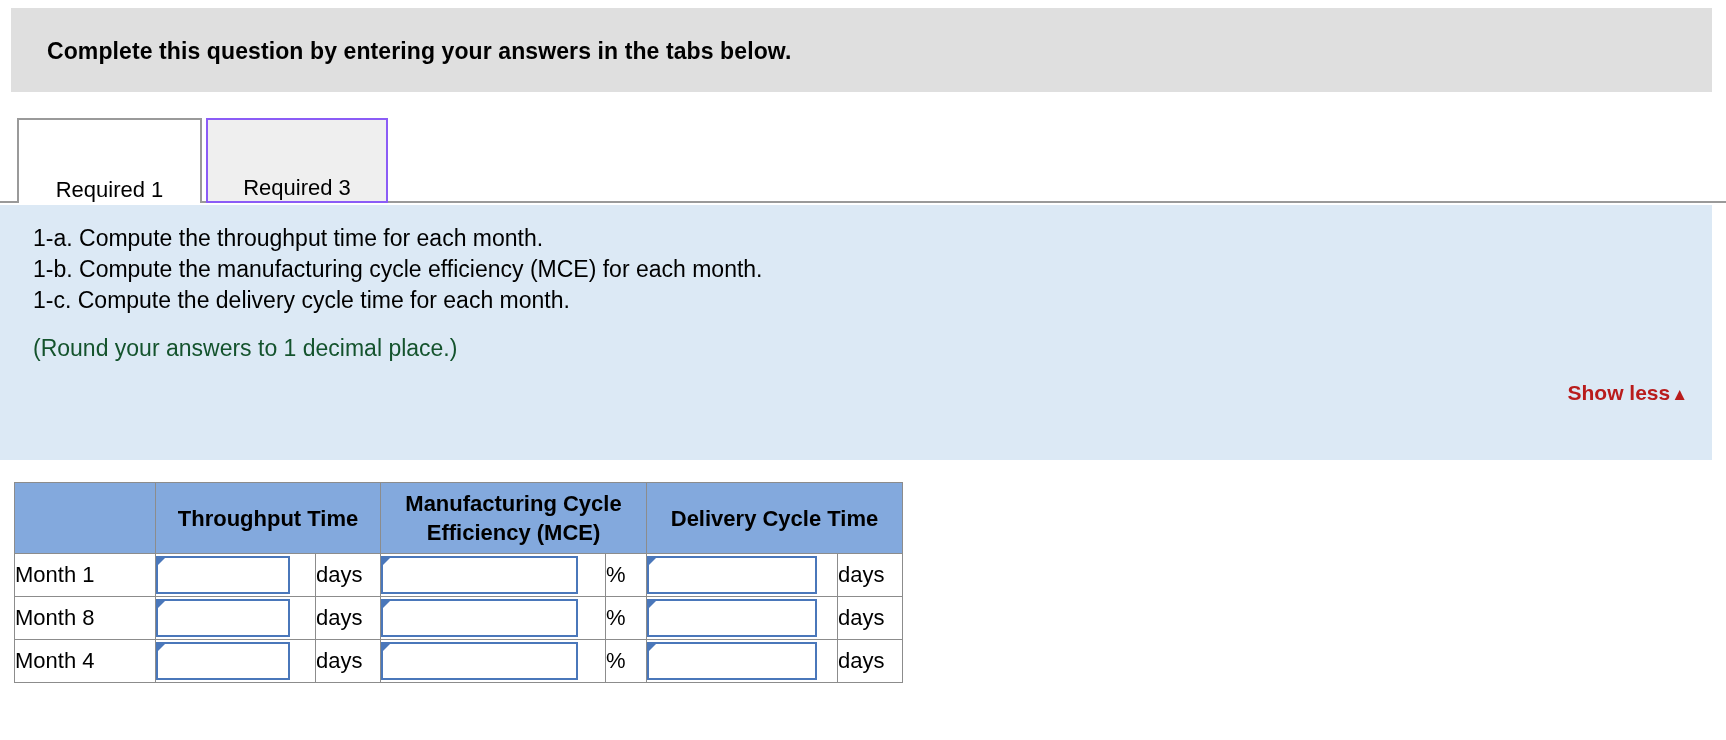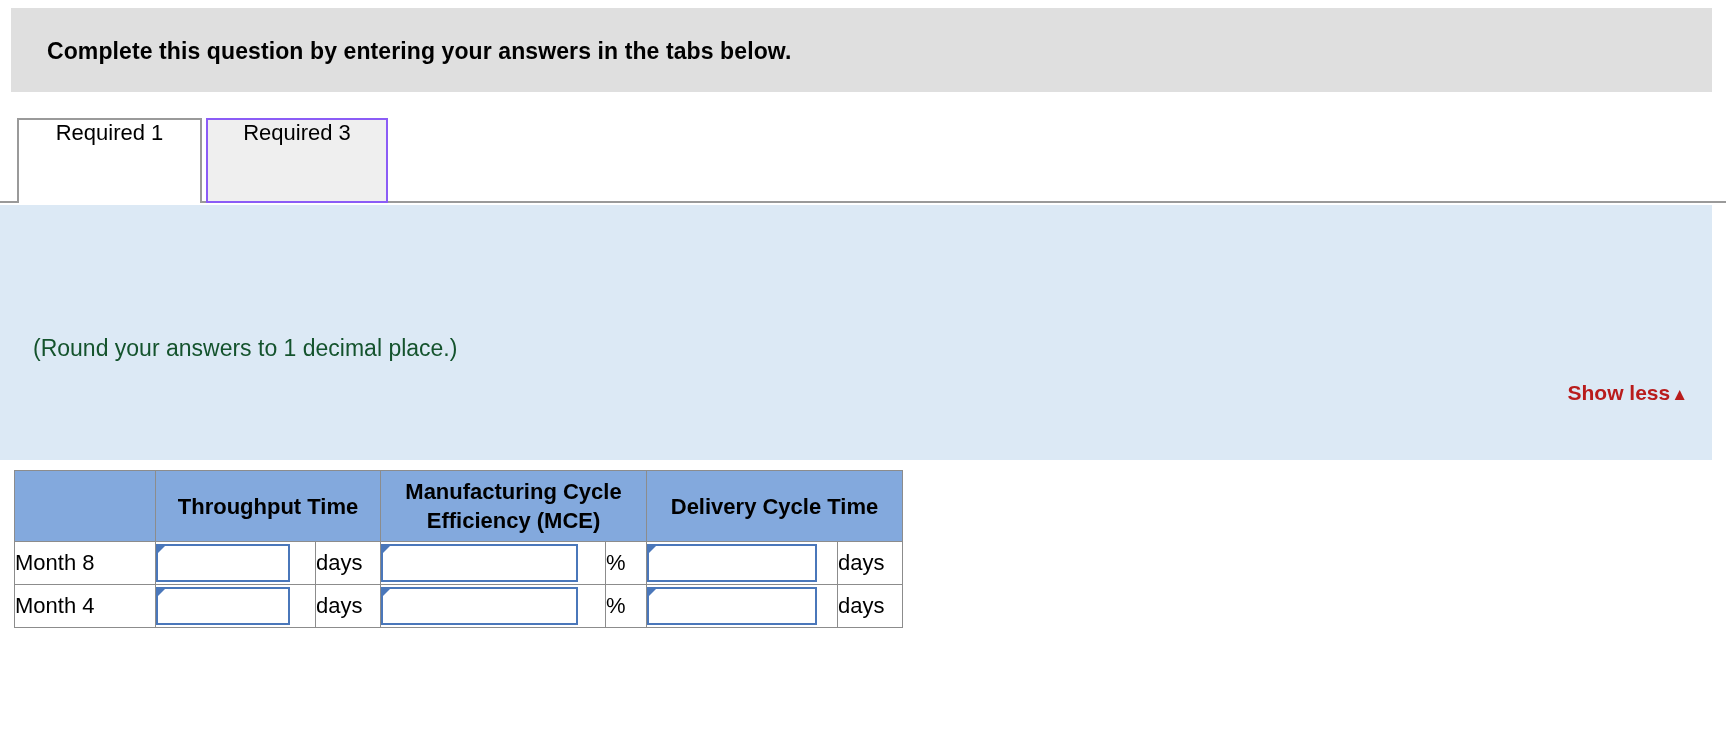--- a/index.html
+++ b/index.html
@@ -44,21 +44,21 @@
     width: 1726px;
     height: 85px;
   }
   .tab {
     position: absolute;
     top: 0;
     height: 85px;
     box-sizing: border-box;
     font-size: 22px;
     display: flex;
-    align-items: flex-start;
+    align-items: flex-end;
     justify-content: center;
     cursor: pointer;
     user-select: none;
   }
   .tab-active {
     left: 17px;
     width: 185px;
     background: #ffffff;
     border: 2px solid #9a9a9a;
     border-bottom: none;
@@ -126,20 +126,21 @@
   .table-wrap {
     position: absolute;
     left: 14px;
     top: 470px;
     width: 930px;
   }
   table.answers {
     border-collapse: collapse;
     table-layout: fixed;
     font-size: 22px;
+    margin-top: 12px;
   }
   table.answers th,
   table.answers td {
     border: 1px solid #8c8c8c;
     padding: 0;
     background: #ffffff;
   }
   table.answers th {
     background: #83a9dd;
     font-weight: bold;
@@ -202,20 +203,25 @@
   <div class="tab-underline"></div>
   <div class="tab tab-active">
     <span>Required 1</span>
   </div>
   <div class="tab tab-inactive">
     <span>Required 3</span>
   </div>
 </div>
 
 <div class="panel">
+  <div class="instructions">
+    <div>1-a. Compute the throughput time for each month.</div>
+    <div>1-b. Compute the manufacturing cycle efficiency (MCE) for each month.</div>
+    <div>1-c. Compute the delivery cycle time for each month.</div>
+  </div>
   <div class="note">(Round your answers to 1 decimal place.)</div>
   <div class="show-less">
     <span>Show less</span><span class="caret">▲</span>
   </div>
 </div>
 
 <div class="table-wrap">
   <table class="answers">
     <thead>
       <tr>
@@ -223,20 +229,35 @@
         <th class="col-tt" colspan="2">Throughput Time</th>
         <th class="col-mce" colspan="2">
           <span>Manufacturing Cycle</span><br>
           <span>Efficiency (MCE)</span>
         </th>
         <th class="col-dct" colspan="2">Delivery Cycle Time</th>
       </tr>
     </thead>
     <tbody>
 
+      <tr>
+        <td class="rowlabel">Month 1</td>
+        <td class="cell-input">
+          <div class="inputbox in-tt"></div>
+        </td>
+        <td class="unit unit-days">days</td>
+        <td class="cell-input">
+          <div class="inputbox in-mce"></div>
+        </td>
+        <td class="unit unit-pct">%</td>
+        <td class="cell-input">
+          <div class="inputbox in-dct"></div>
+        </td>
+        <td class="unit unit-days">days</td>
+      </tr>
 
       <tr>
         <td class="rowlabel">Month 8</td>
         <td class="cell-input">
           <div class="inputbox in-tt"></div>
         </td>
         <td class="unit unit-days">days</td>
         <td class="cell-input">
           <div class="inputbox in-mce"></div>
         </td>

